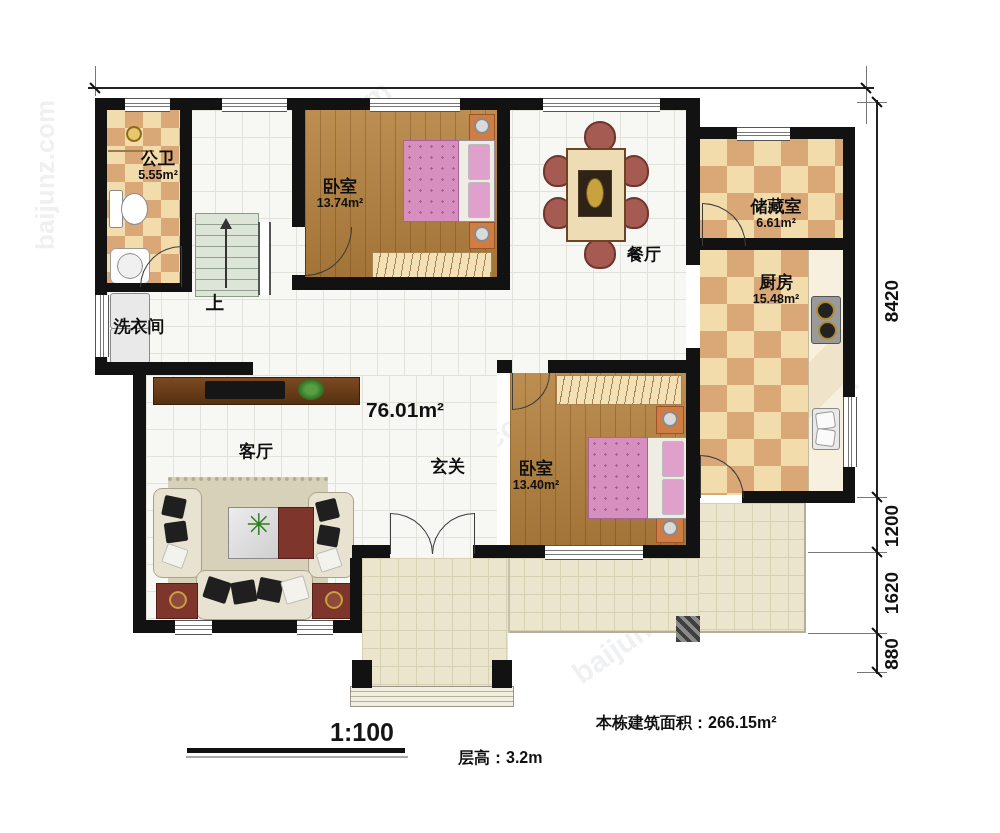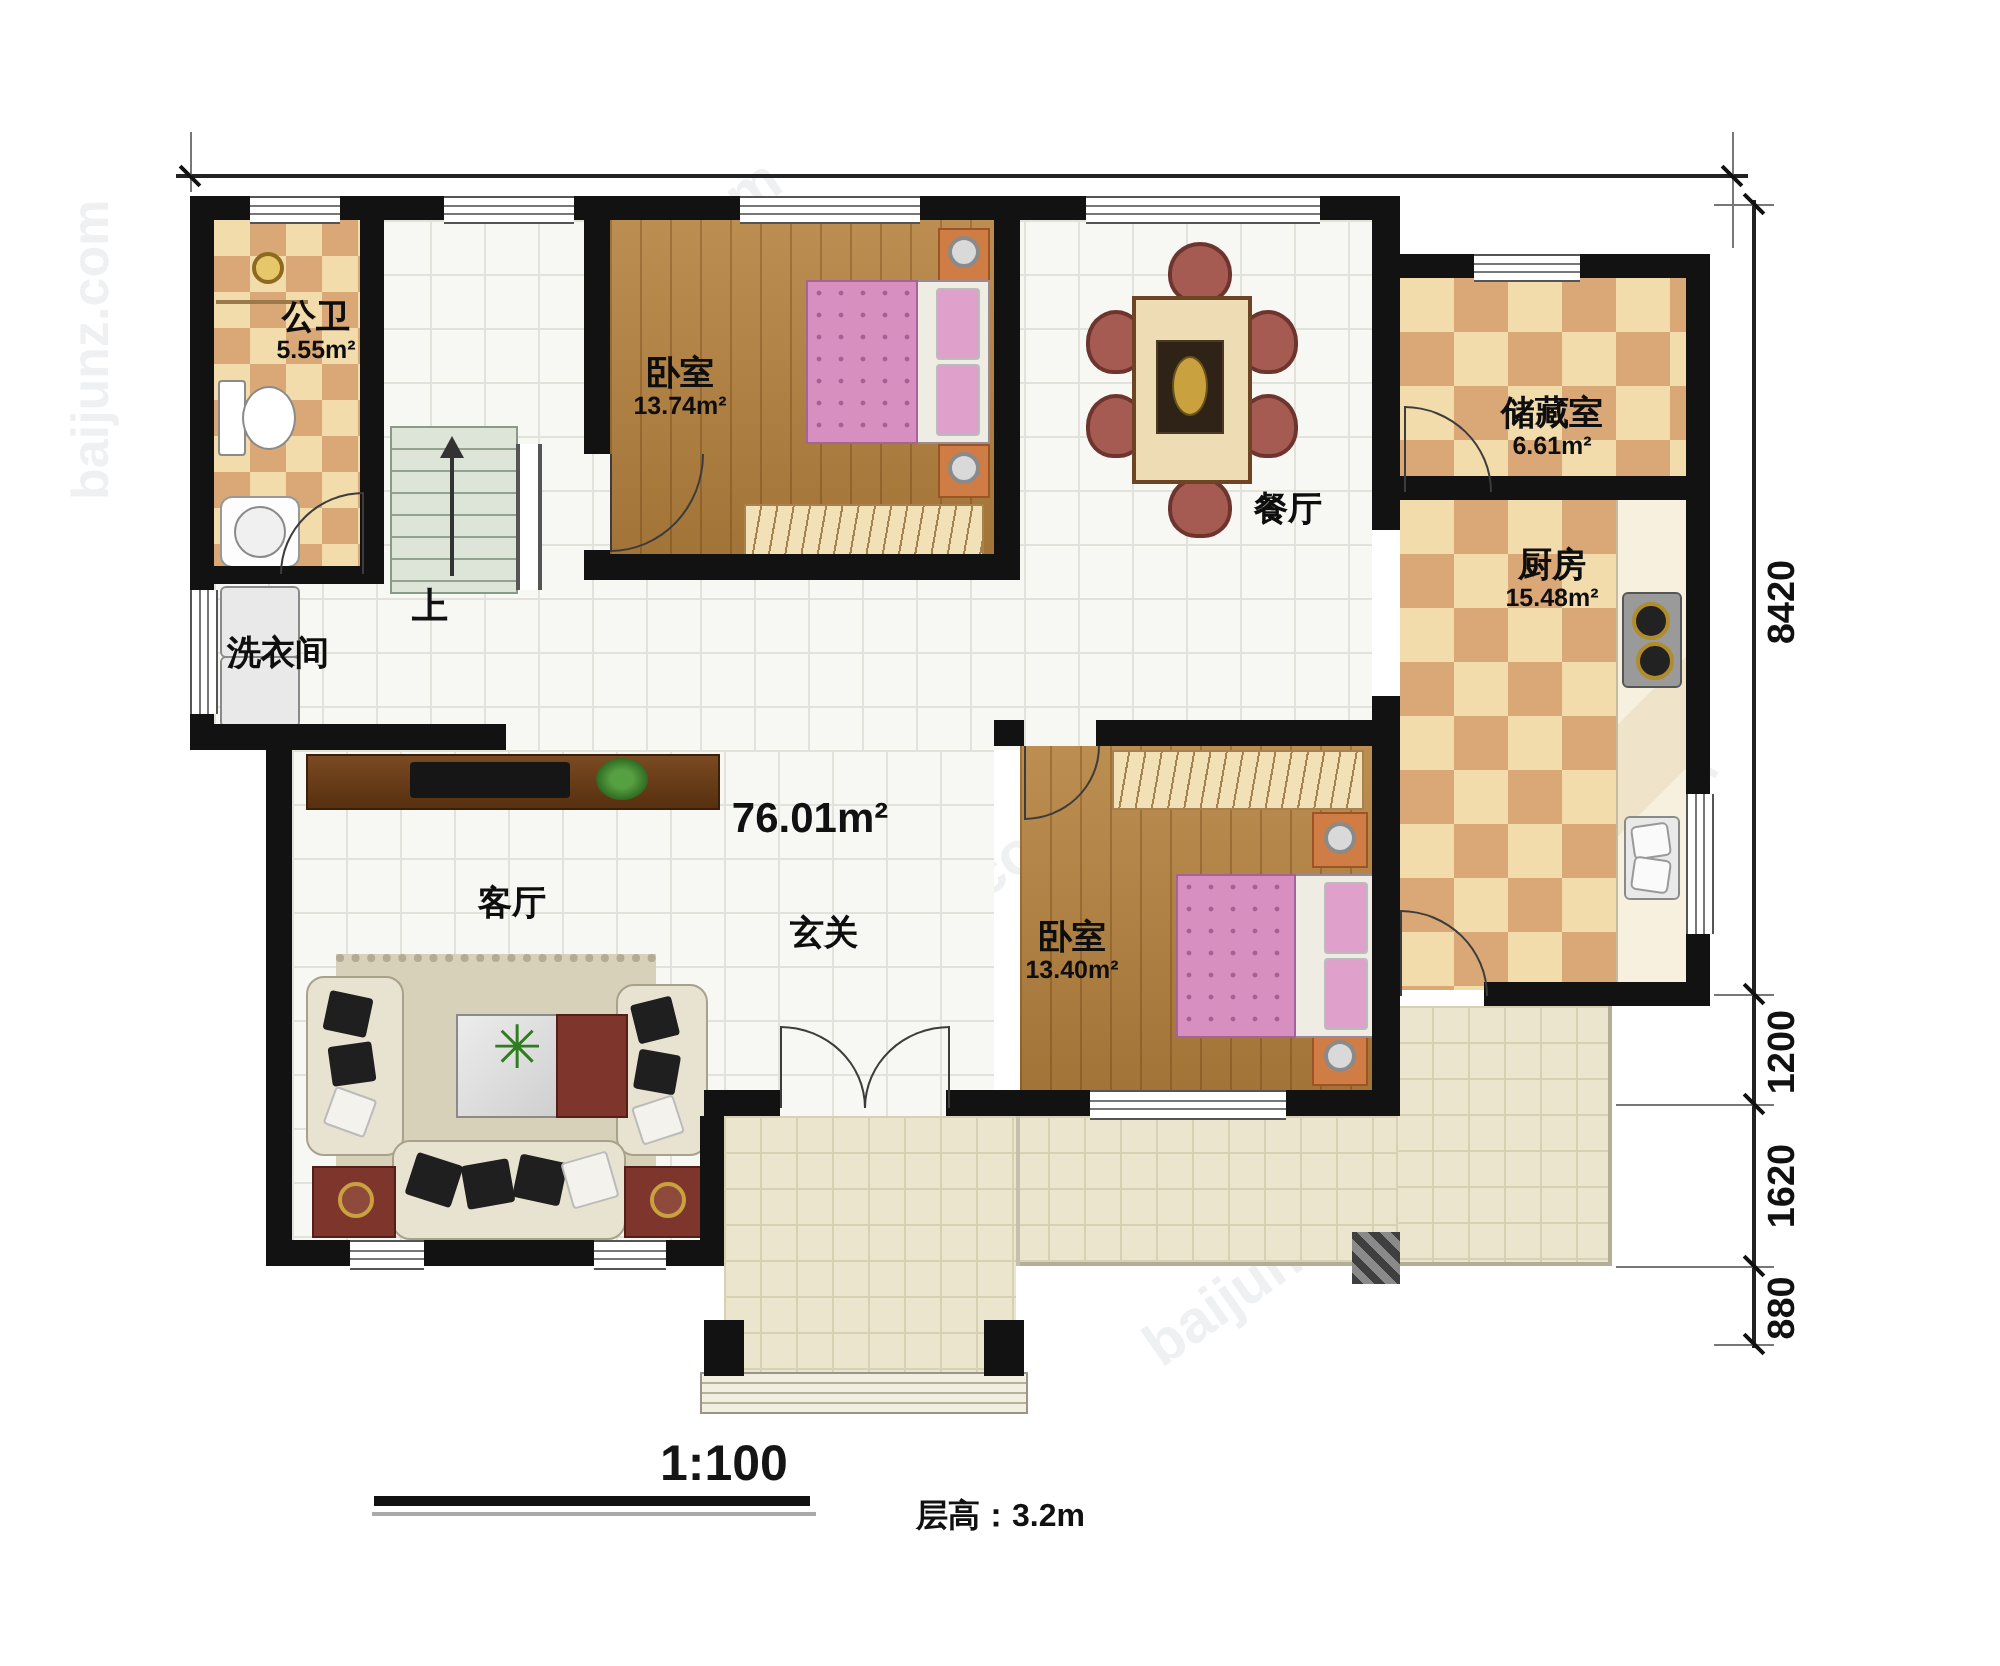--- a/index.html
+++ b/index.html
@@ -226,21 +226,21 @@
   <div class="rlabel" style="left:736px;top:274px;width:80px;">
     <div class="rname">厨房</div>
     <div class="rarea">15.48m²</div>
   </div>
   <div class="rlabel" style="left:104px;top:318px;width:70px;">
     <div class="rname">洗衣间</div>
   </div>
   <div class="rlabel" style="left:228px;top:443px;width:56px;">
     <div class="rname">客厅</div>
   </div>
-  <div class="rlabel" style="left:384px;top:458px;width:56px;">
+  <div class="rlabel" style="left:420px;top:458px;width:56px;">
     <div class="rname">玄关</div>
   </div>
   <div class="rlabel" style="left:500px;top:460px;width:72px;">
     <div class="rname">卧室</div>
     <div class="rarea">13.40m²</div>
   </div>
   <div class="rlabel" style="left:200px;top:294px;width:30px;font-size:18px;font-weight:bold;">上</div>
   <div class="rlabel" style="left:360px;top:398px;width:90px;font-size:21px;font-weight:bold;">76.01m²</div>
 
   <div class="dline" style="left:88px;top:87px;width:786px;height:2px;"></div>
@@ -261,17 +261,20 @@
   <div class="tick" style="left:870px;top:632px;"></div>
   <div class="tick" style="left:870px;top:671px;"></div>
   <div class="dimtxt" style="left:862px;top:290px;width:60px;transform:rotate(-90deg);">8420</div>
   <div class="dimtxt" style="left:862px;top:515px;width:60px;transform:rotate(-90deg);">1200</div>
   <div class="dimtxt" style="left:862px;top:582px;width:60px;transform:rotate(-90deg);">1620</div>
   <div class="dimtxt" style="left:862px;top:643px;width:60px;transform:rotate(-90deg);">880</div>
 
   <div class="abs" style="left:330px;top:718px;font-size:25px;font-weight:bold;color:#151515;">1:100</div>
   <div class="abs" style="left:187px;top:748px;width:218px;height:5px;background:#111;"></div>
   <div class="abs" style="left:186px;top:756px;width:222px;height:2px;background:#aaa;"></div>
+  <div class="abs" style="left:596px;top:713px;font-size:16px;font-weight:bold;">
+    <span>本栋建筑面积：</span><span>266.15m²</span>
+  </div>
   <div class="abs" style="left:458px;top:748px;font-size:16px;font-weight:bold;">
     <span>层高：</span><span>3.2m</span>
   </div>
 
 </div>
 
 </body></html>

